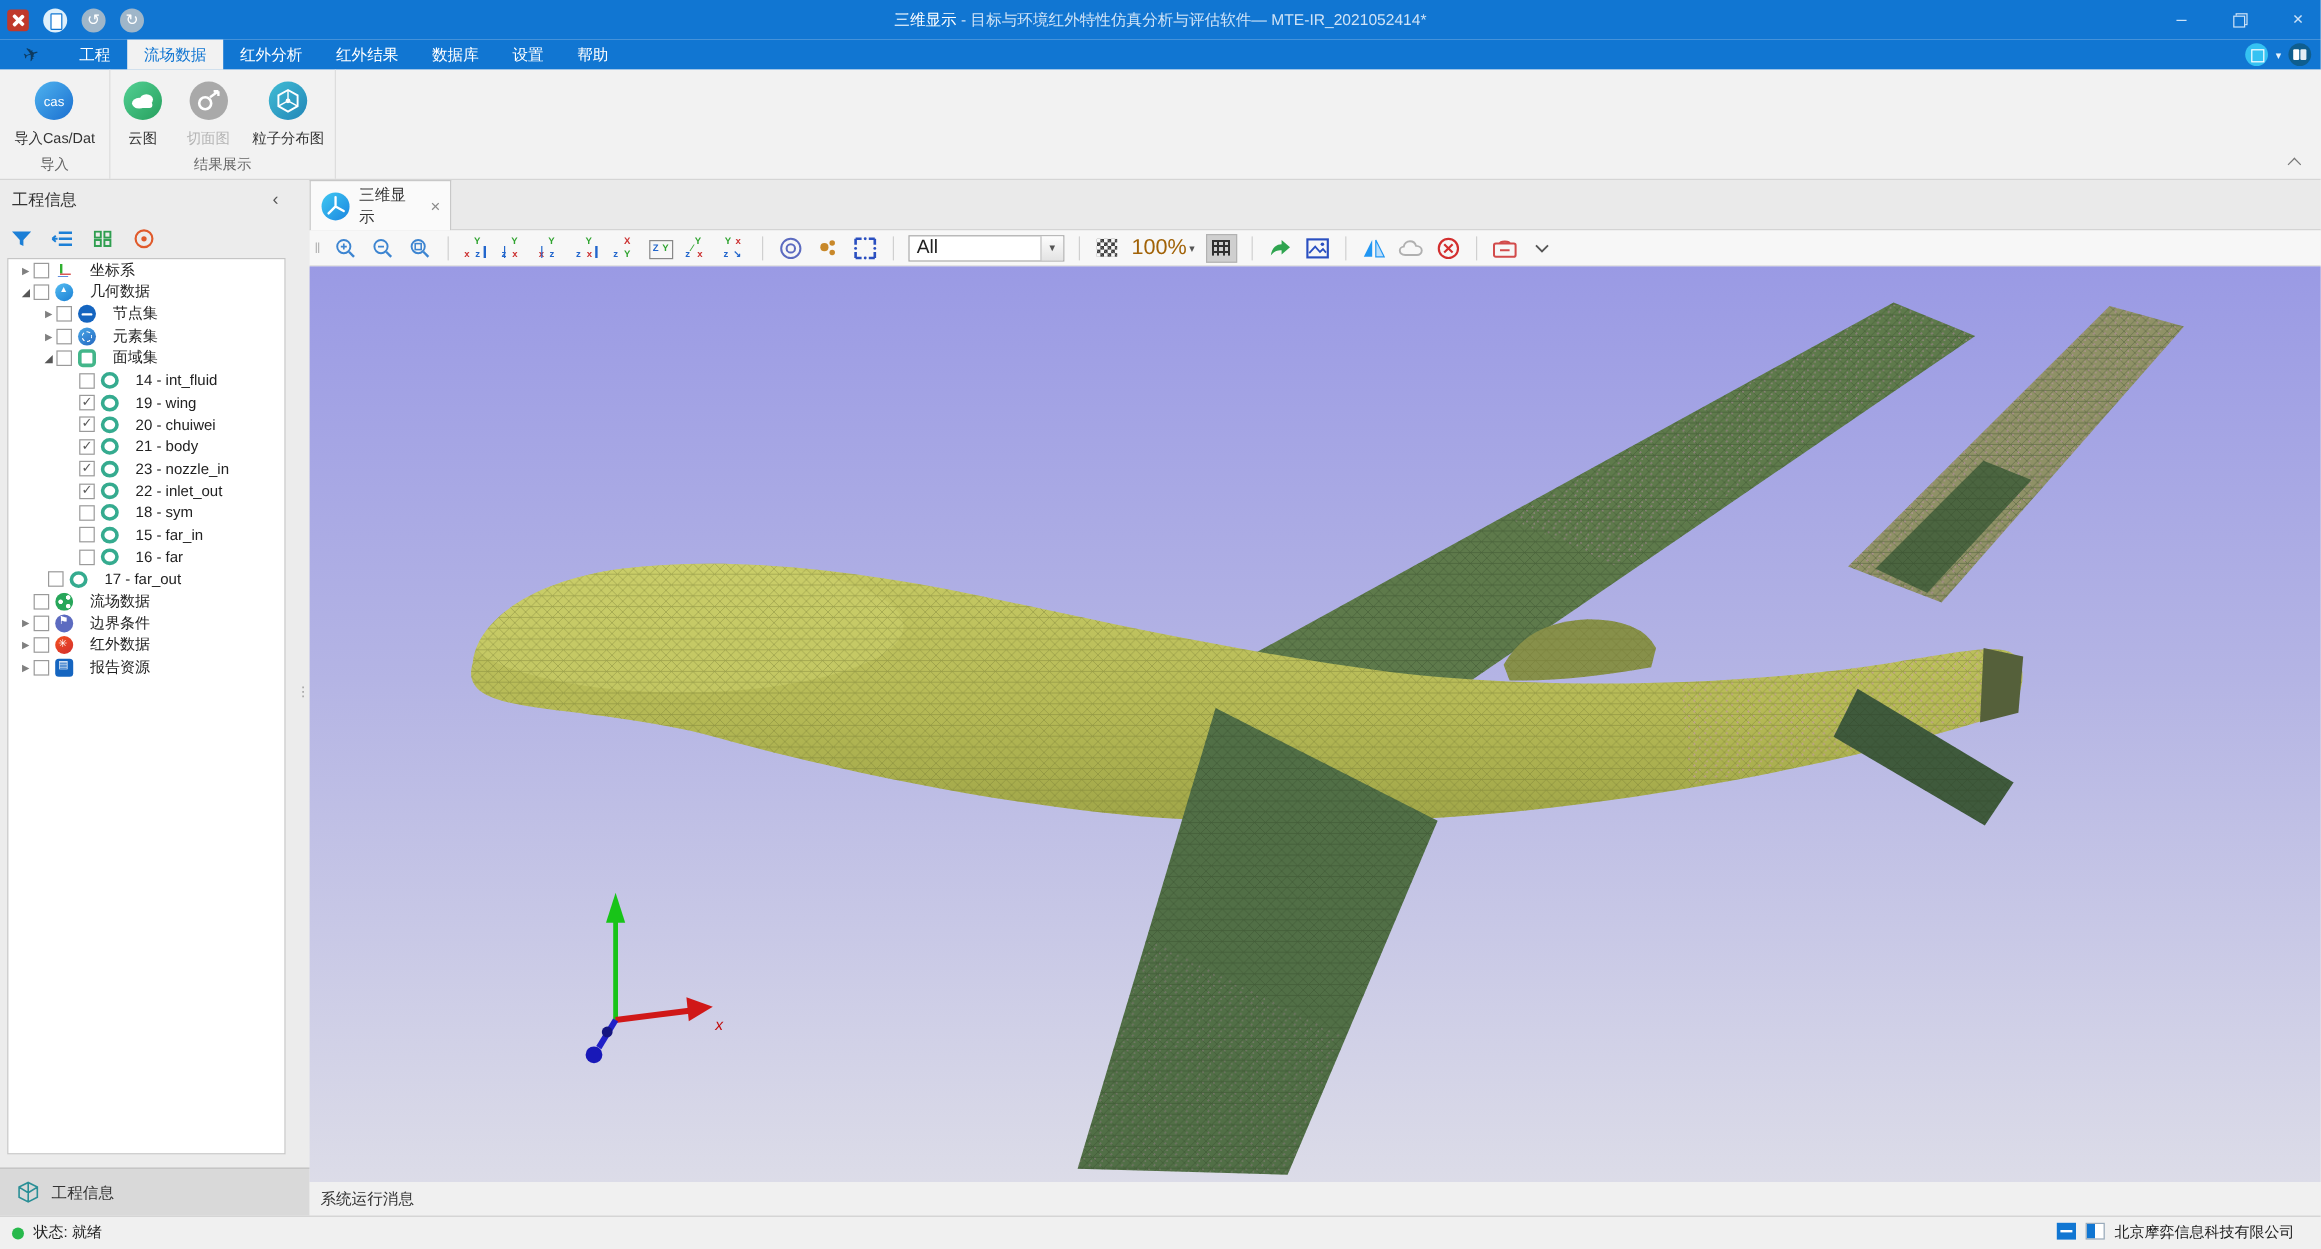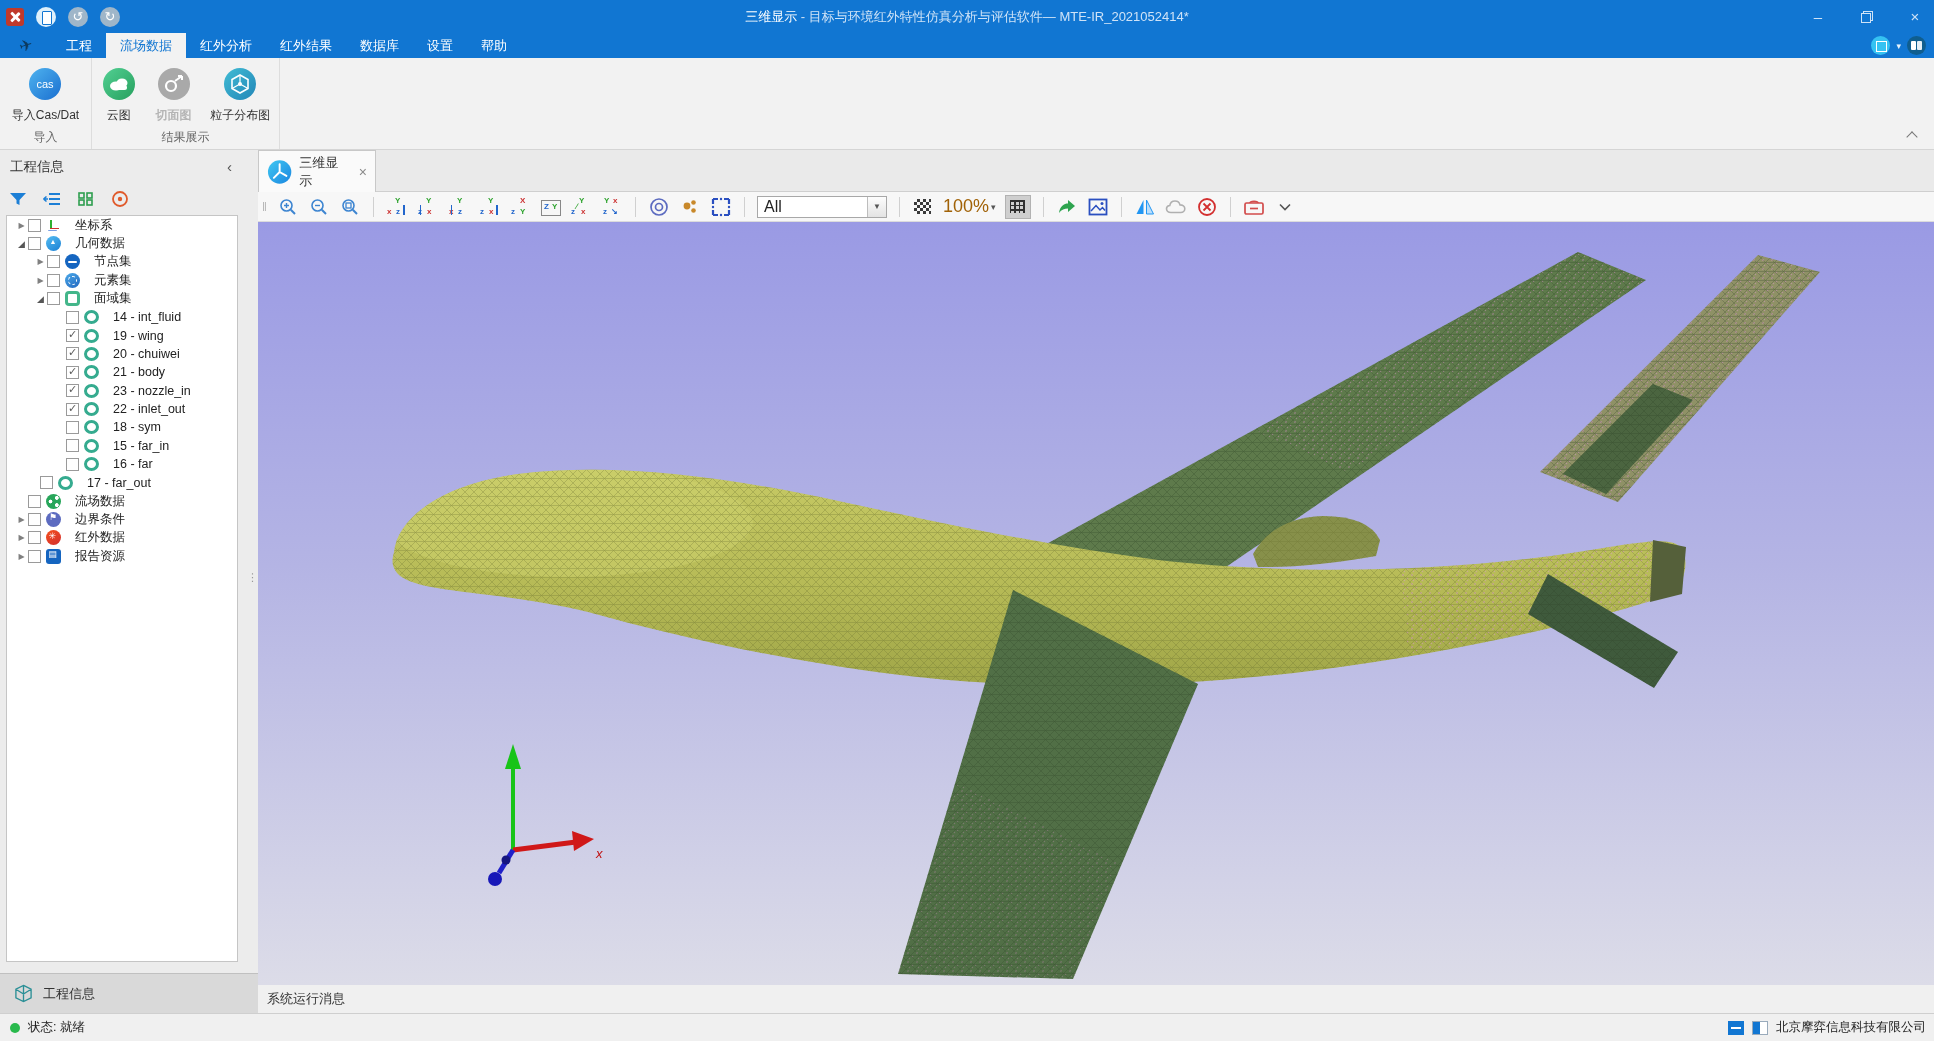--- a/index.html
+++ b/index.html
@@ -45,21 +45,21 @@
   .mr-book::before { content:""; position:absolute; left:4px; top:5px; width:5px; height:9px; background:#fff; border-radius:1px; }
   .mr-book::after { content:""; position:absolute; left:10px; top:5px; width:5px; height:9px; background:#e4eef5; border-radius:1px; }
 
   
   #ribbon { position:absolute; left:0; top:58px; width:1934px; height:92px;
     background:#f2f2f2; border-bottom:1px solid #d5d5d5; display:flex; }
   .ribbon-group { position:relative; border-right:1px solid #dddddd; padding-top:6px; }
   .rg-buttons { display:flex; justify-content:center; }
   .ribbon-btn { display:flex; flex-direction:column; align-items:center; padding-top:2px; }
   .ribbon-btn .rb-label { margin-top:5px; font-size:12px; color:#333; white-space:nowrap; }
-  .ribbon-btn.disabled .rb-label { color:#b5b5b5;font-weight:bold; }
+  .ribbon-btn.disabled .rb-label { color:#b5b5b5; }
   .rg-label { position:absolute; left:0; right:0; bottom:3px; text-align:center; font-size:12px; color:#666; }
   .rb-ic { width:36px; height:36px; }
   #ribbon-collapse { position:absolute; right:18px; bottom:8px; width:8px; height:8px;
     border-top:1.6px solid #777; border-left:1.6px solid #777; transform:rotate(45deg); }
 
   
   #sidebar { position:absolute; left:0; top:150px; width:258px; height:863px; background:#ececec; }
   #sidebar-inner { position:absolute; left:0; top:0; width:242px; bottom:0; }
   #sidebar-header { position:absolute; left:10px; top:8px; right:8px; height:20px;
     font-size:13.5px; color:#333; }
@@ -150,21 +150,21 @@
     background:linear-gradient(#9a9ae4 0%, #b4b4e4 45%, #dcdce8 100%); }
   #viewport svg { position:absolute; left:0; top:0; }
 
   #messagebar { position:absolute; left:0; top:835px; width:1676px; height:28px; background:#f0f0f0;
     display:flex; align-items:center; padding-left:9px; font-size:13px; color:#333; }
 
   
   #statusbar { position:absolute; left:0; top:1013px; width:1934px; height:28px; background:#f0f0f0;
     border-top:1px solid #cfcfcf; display:flex; align-items:center; font-size:12.5px; color:#222; }
   .status-dot { width:10px; height:10px; border-radius:50%; background:#28b94c; margin:0 8px 0 10px; }
-  #statusbar .right { margin-left:auto; display:flex; align-items:center; gap:8px; padding-right:8px; }
+  #statusbar .right { margin-left:auto; display:flex; gap:8px; padding-right:22px; }
   .sb-ic1 { width:16px; height:14px; background:#1176d2; position:relative; }
   .sb-ic1::after { content:""; position:absolute; left:3px; top:6px; width:10px; height:2px; background:#fff; }
   .sb-ic2 { width:16px; height:14px; background:linear-gradient(90deg,#1176d2 50%,#ffffff 50%); border:1px solid #9ab; }
 
   .cube-ic { width:19px; height:19px; }
 </style>
 </head>
 <body>
 
 <div id="app">

